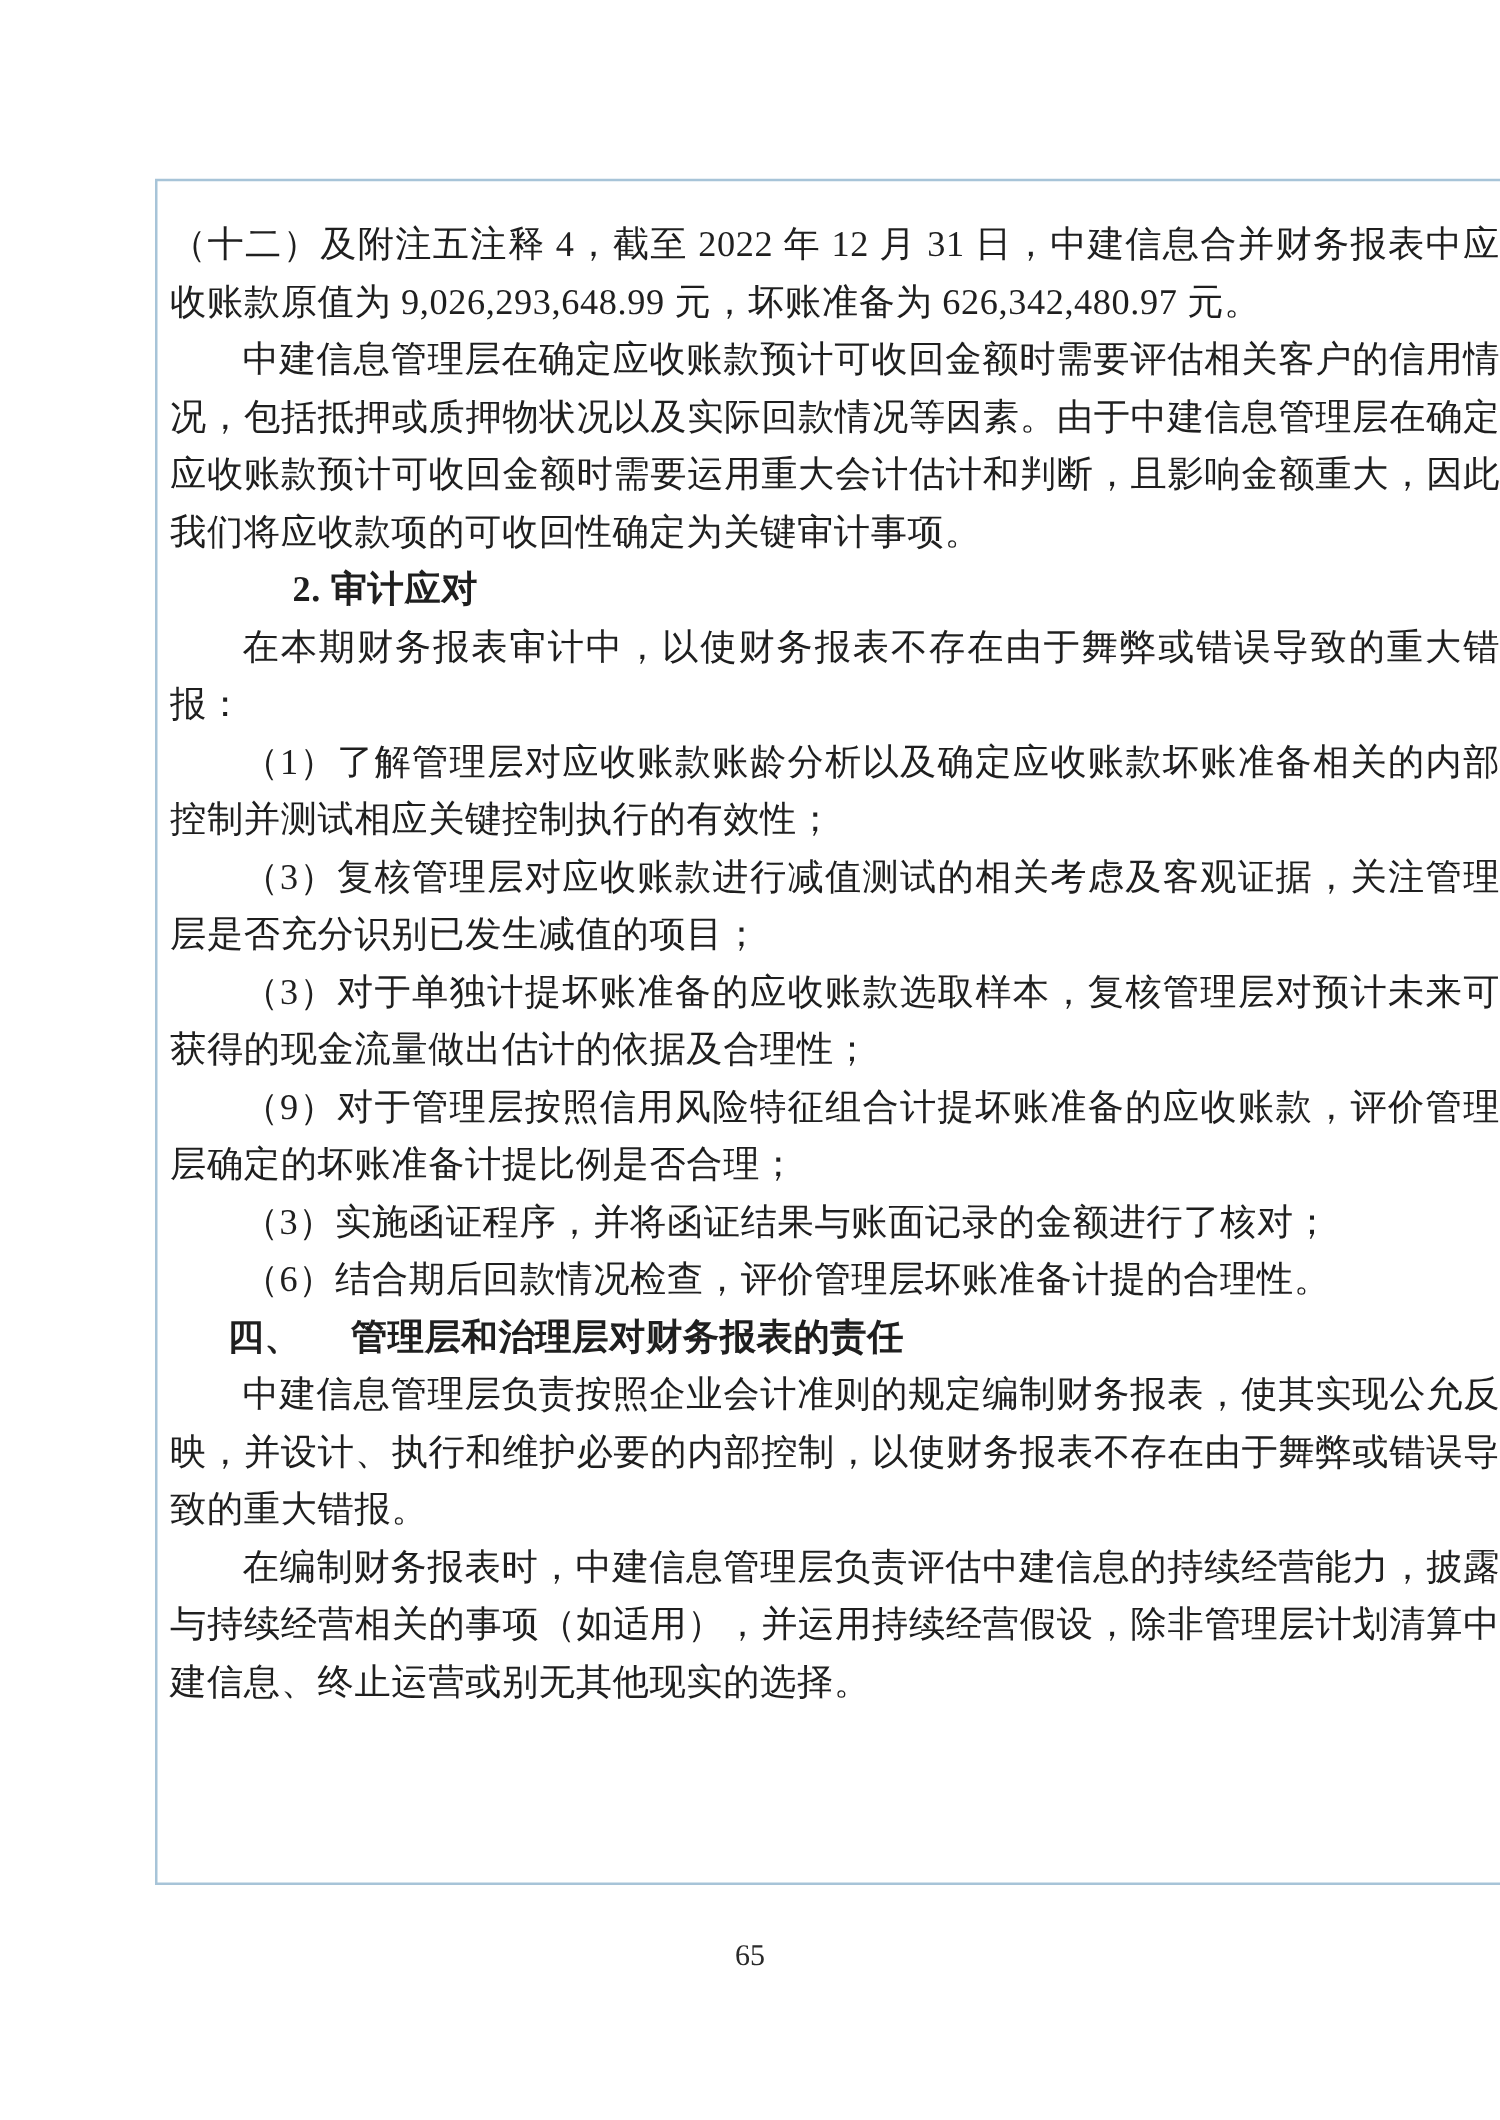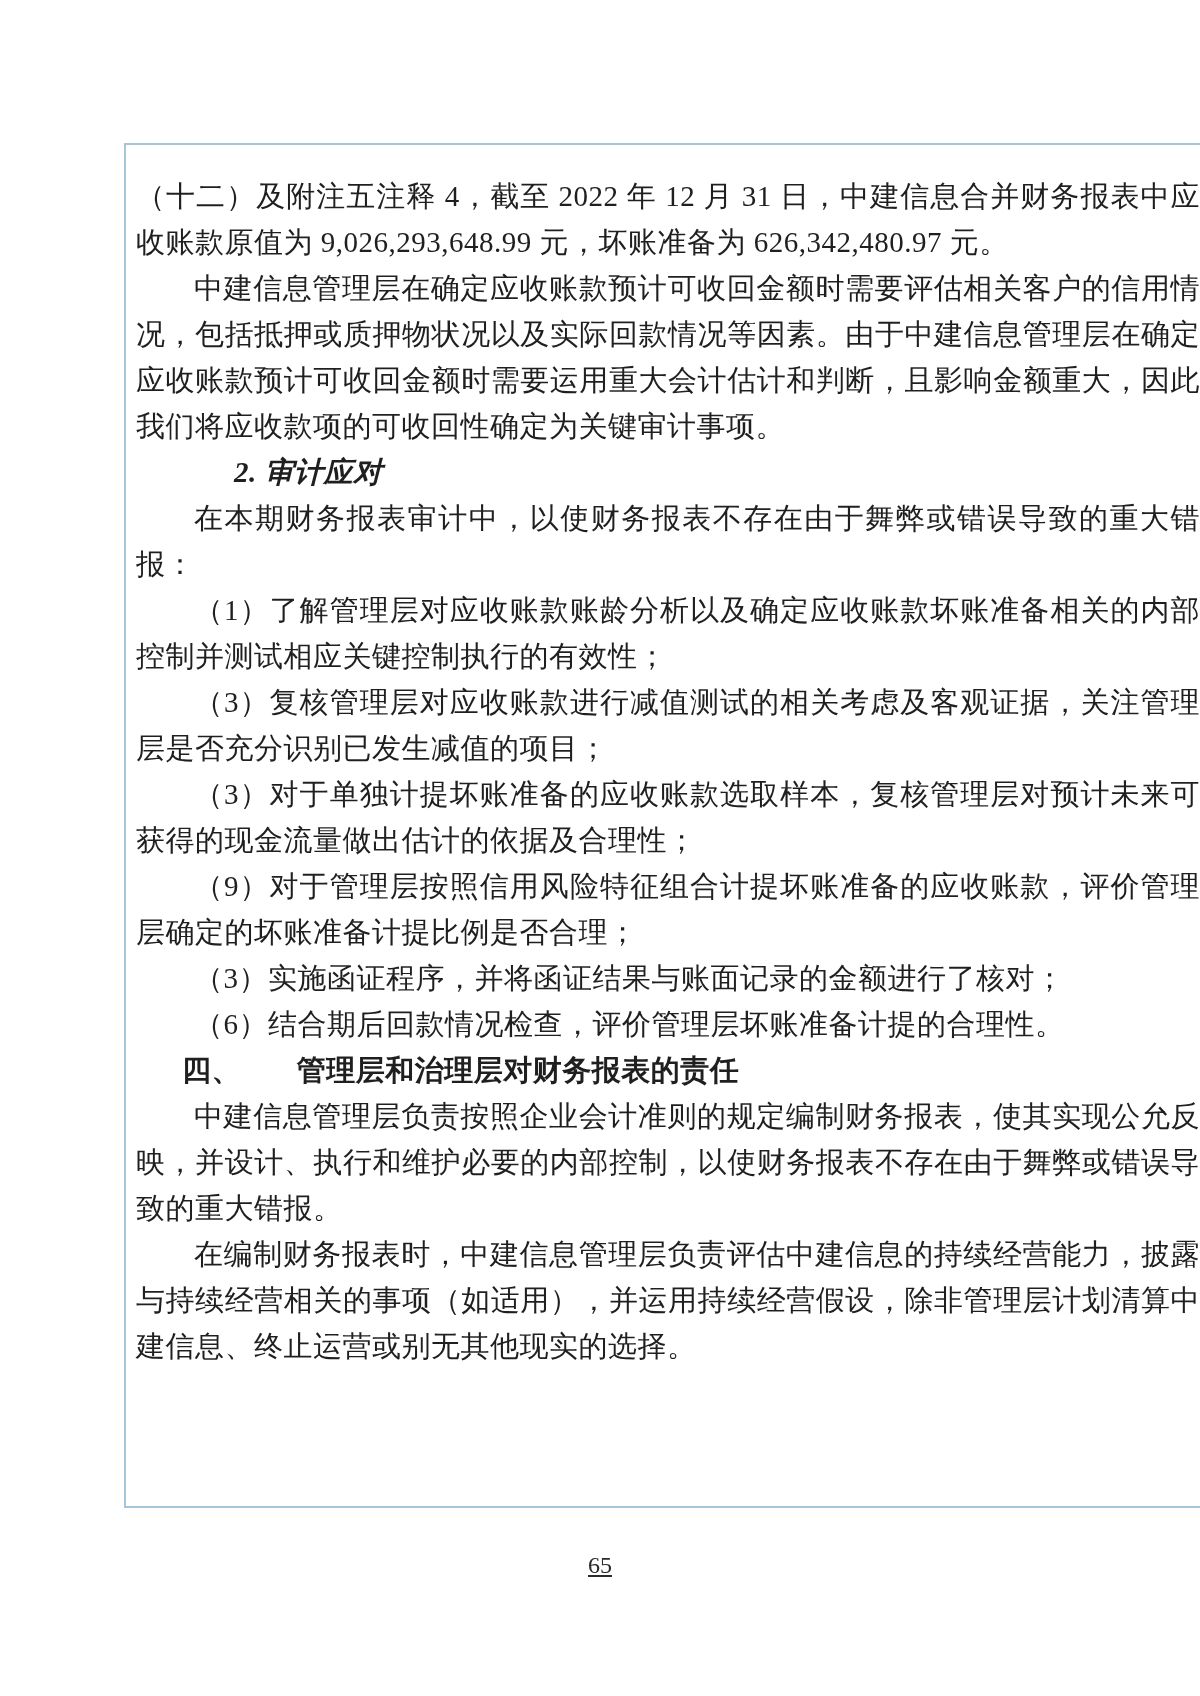--- a/index.html
+++ b/index.html
@@ -32,42 +32,40 @@
     line-height: 46px;
     text-align: justify;
     letter-spacing: 0.5px;
   }
   .indent {
     text-indent: 2em;
   }
   .sub-heading {
     font-weight: bold;
     padding-left: 98px;
-    font-style: italic;
   }
   .section-heading {
     font-weight: bold;
   }
   .section-heading .sec-num {
     display: inline-block;
     margin-left: 46px;
   }
   .section-heading .sec-title {
     display: inline-block;
-    margin-left: 48px;
+    margin-left: 32px;
   }
   .page-number {
     position: absolute;
     top: 1552px;
     left: 0;
     width: 100%;
     text-align: center;
     font-size: 24px;
     color: #2a2a2a;
-    text-decoration: underline;
   }
 </style>
 </head>
 <body>
 
 <div class="frame">
 
   <p>（十二）及附注五注释 4，截至 2022 年 12 月 31 日，中建信息合并财务报表中应收账款原值为 9,026,293,648.99 元，坏账准备为 626,342,480.97 元。</p>
 
   <p class="indent">中建信息管理层在确定应收账款预计可收回金额时需要评估相关客户的信用情况，包括抵押或质押物状况以及实际回款情况等因素。由于中建信息管理层在确定应收账款预计可收回金额时需要运用重大会计估计和判断，且影响金额重大，因此我们将应收款项的可收回性确定为关键审计事项。</p>

